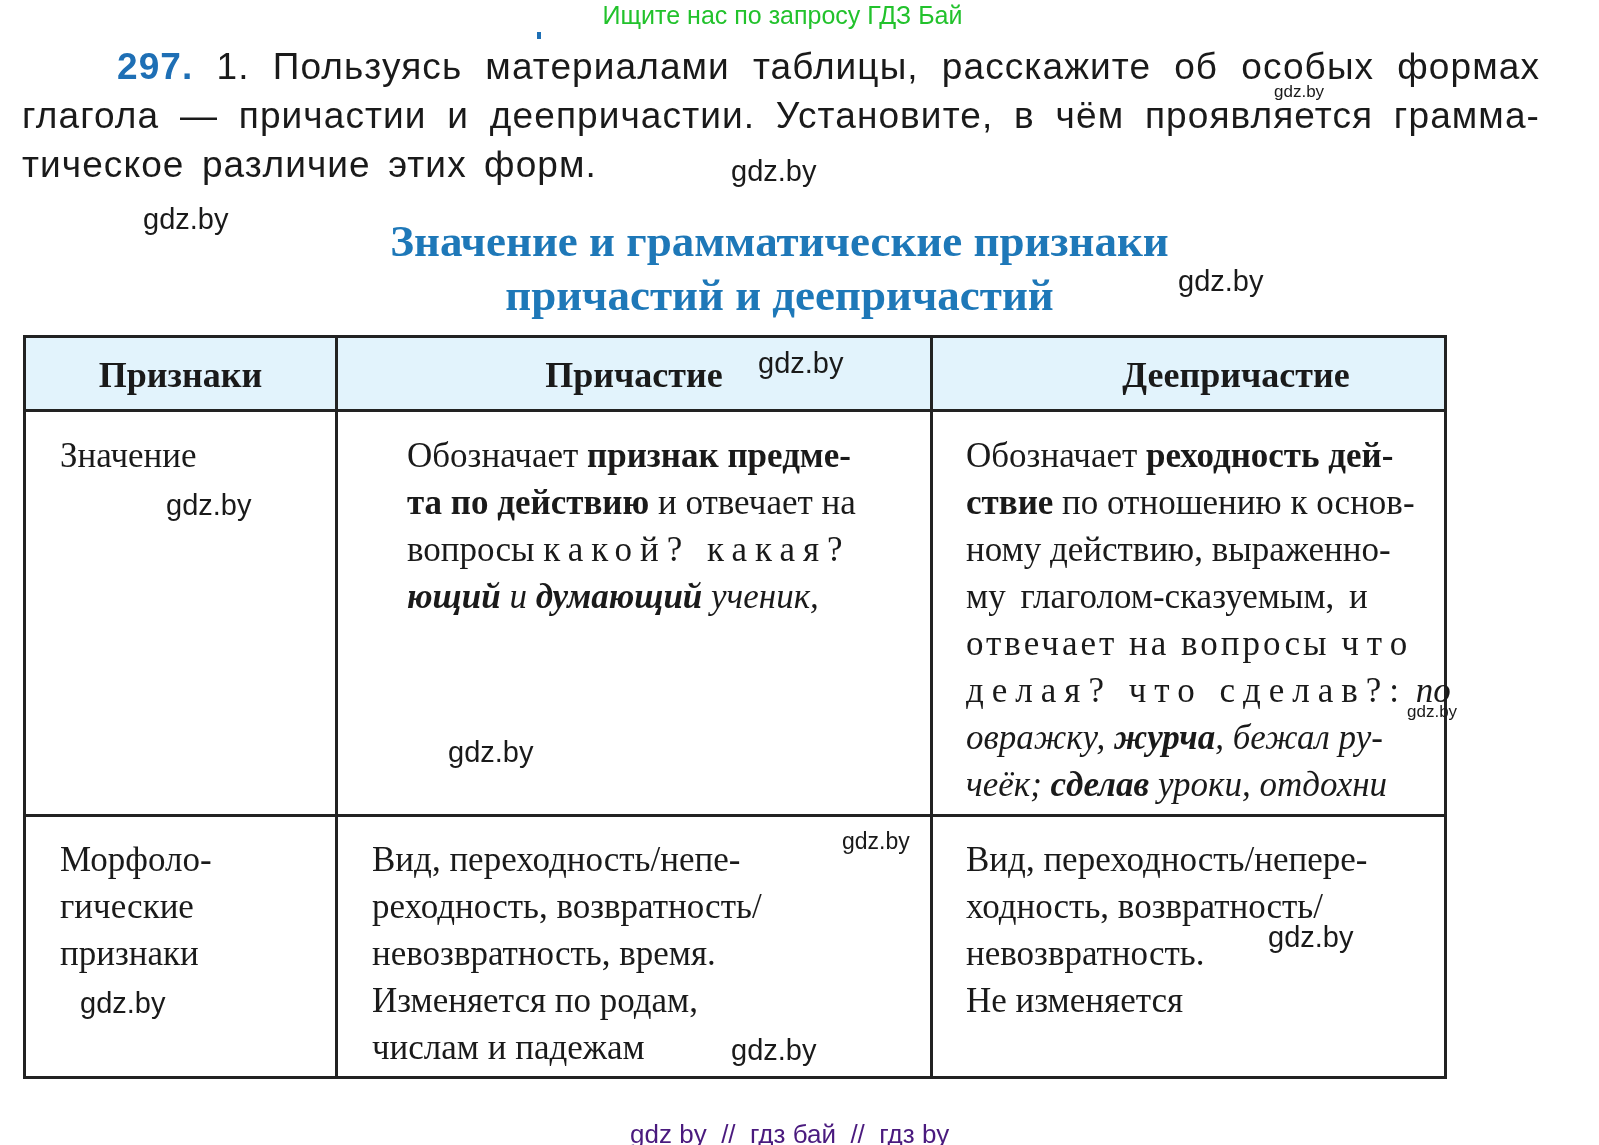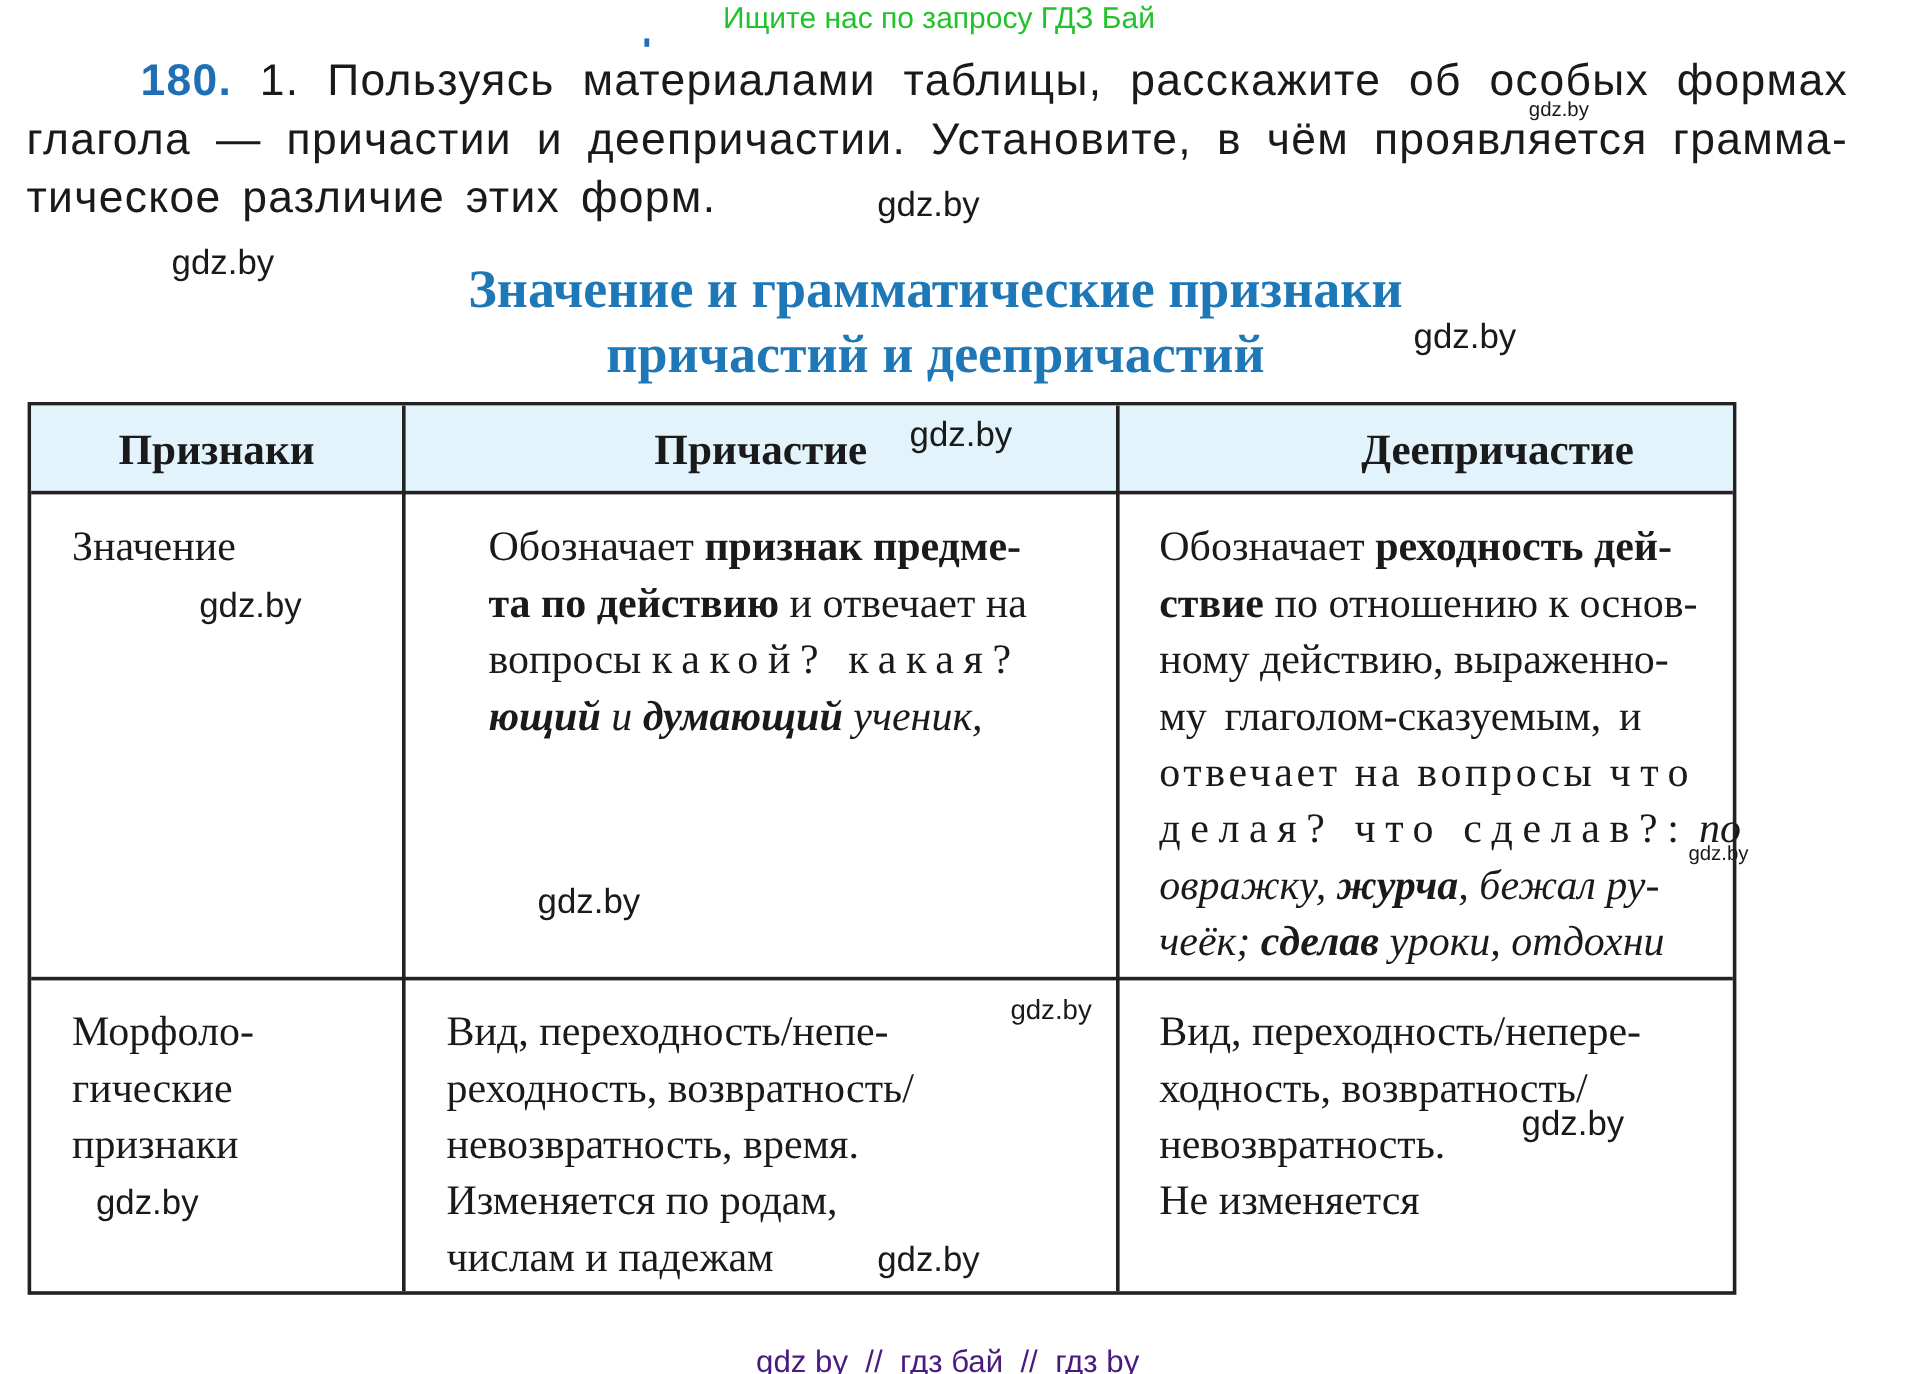--- a/index.html
+++ b/index.html
@@ -112,40 +112,40 @@
   </style>
 </head>
 <body>
 
 <div id="top-banner" class="abs">
   <span>Ищите нас по запросу ГДЗ Бай</span>
 </div>
 <div id="blue-dot" class="abs"></div>
 
 <div id="task" class="abs">
-  <span class="line line1"><span id="task-num">180.</span> <span>1. Пользуясь материалами таблицы, расскажите об особых формах</span></span>
+  <span class="line line1"><span id="task-num">297.</span> <span>1. Пользуясь материалами таблицы, расскажите об особых формах</span></span>
   <span class="line line2">глагола — причастии и деепричастии. Установите, в чём проявляется грамма-</span>
   <span class="line">тическое различие этих форм.</span>
 </div>
 
 <div id="table-title" class="abs">
   <span class="t1">Значение и грамматические признаки</span>
   <span class="t2">причастий и деепричастий</span>
 </div>
 
 <div id="grid" class="abs">
   <div id="header-bg"></div>
   <div class="hline" style="top:71px;"></div>
   <div class="hline" style="top:476px;"></div>
   <div class="vline" style="left:309px;"></div>
   <div class="vline" style="left:904px;"></div>
 
   <div class="th" style="left:0; width:309px;">Признаки</div>
   <div class="th" style="left:312px; width:592px;">Причастие</div>
-  <div class="th" style="left:907px; width:606px;padding-left:12px;">Деепричастие</div>
+  <div class="th" style="left:907px; width:606px;">Деепричастие</div>
 
   <div class="cell" style="left:34px; top:94px;">
     <span class="ln">Значение</span>
   </div>
 
   <div class="cell" style="left:346px; top:94px;margin-left:35px;">
     <span class="ln"><span>Обозначает </span><span class="b">признак предме-</span></span>
     <span class="ln"><span class="b">та по действию</span><span> и отвечает на</span></span>
     <span class="ln"><span>вопросы </span><span class="sp">какой? какая?</span></span>
     <span class="ln"><span class="bi">ющий</span><span class="it"> и </span><span class="bi">думающий</span><span class="it"> ученик,</span></span>

